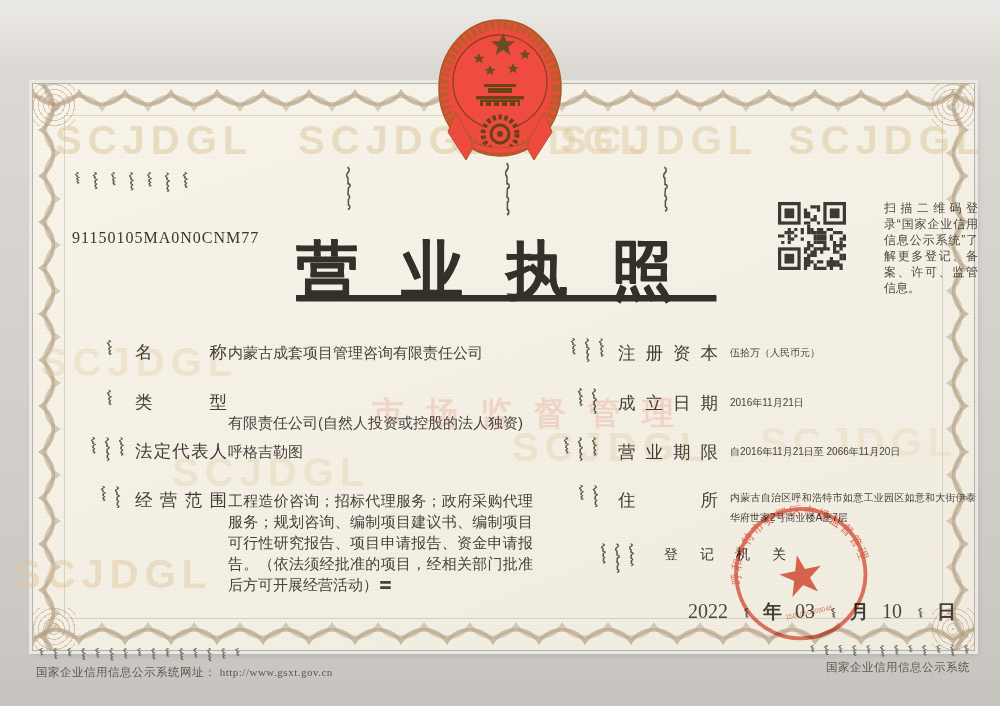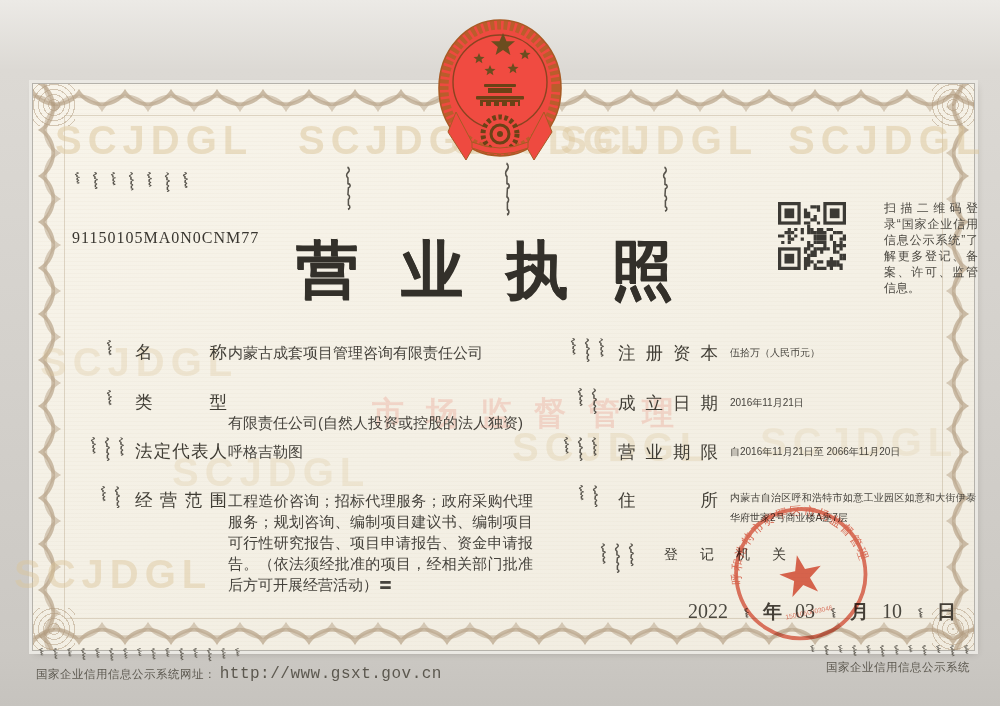--- a/index.html
+++ b/index.html
@@ -39,40 +39,40 @@
   .wm{position:absolute;z-index:2;font-weight:800;font-size:40px;letter-spacing:6px;
       color:#dcc69b;white-space:nowrap;}
   .wmcn{position:absolute;z-index:2;font-weight:700;font-size:32px;letter-spacing:22px;
       color:#ea9583;white-space:nowrap;}
   
   .content{position:absolute;inset:0;z-index:3;color:#45423a;}
   .abs{position:absolute;}
   .cc-label{font-size:17px;font-weight:700;letter-spacing:4px;color:#444138;}
   .cc-num{font-family:"Liberation Serif",serif;font-size:16px;letter-spacing:1px;color:#393630;}
   .title{font-size:62px;font-weight:900;letter-spacing:43px;color:#33302a;white-space:nowrap;
-         font-family:"Liberation Sans",sans-serif;text-shadow:.5px .5px 0 #33302a;}
+         font-family:"Liberation Sans",sans-serif;text-shadow:.5px .5px 0 #33302a;text-decoration:underline;}
   .flabel{display:inline-block;font-size:17.5px;font-weight:400;color:#403d35;
           text-align:justify;text-align-last:justify;}
   .fvalue{font-size:15px;line-height:21px;color:#45423c;text-align:justify;}
   .fvalue.r{font-size:10px;line-height:20px;}
   .qr-caption{width:94px;font-size:12px;line-height:16px;color:#4c4942;text-align:justify;margin-left:28px;}
   .date-row{display:flex;align-items:baseline;gap:13px;justify-content:space-between;}
   .date-num{font-family:"Liberation Serif",serif;font-size:20px;color:#4a473f;}
   .date-unit{font-size:19px;font-weight:700;color:#443f37;}
   
   .mg{width:9px;color:#57534b;display:inline-block;}
   .mgrow{display:flex;align-items:flex-start;gap:9px;}
   .mgrow.tight{gap:5px;}
   .mgrow.light{color:#6b675e;}
   .mgrow.light .mg{color:#6b675e;}
   
   .footer-left{position:absolute;left:36px;top:648px;z-index:3;}
   .footer-right{position:absolute;right:30px;top:645px;z-index:3;text-align:right;}
   .footer-text{font-size:11.5px;color:#5c584f;margin-top:3px;letter-spacing:.5px;}
-  .footer-url{font-family:Liberation Mono, monospace;font-size:16px;letter-spacing:.5px;}
+  .footer-url{font-family:Liberation Serif, serif;font-size:11px;letter-spacing:.5px;}
   
   .seal{position:absolute;left:724px;top:494px;z-index:4;opacity:.85;mix-blend-mode:multiply;
         transform:rotate(-12deg);}
 </style>
 </head>
 <body>
 
 <svg width="0" height="0" style="position:absolute">
   <defs>
     <path id="mg" d="M5 1 c2.5 1.5 2.5 3.5 0.5 5 c-2 1.5 -2 3.5 0 5 l0 5 c3 0.5 3.5 3 0.5 4 l-0.5 6 c2 1 2.5 3 0.5 4.5 l0 5 c2.5 1 2 3.5 -0.5 4" fill="none" stroke="currentColor" stroke-width="1.7"></path>

